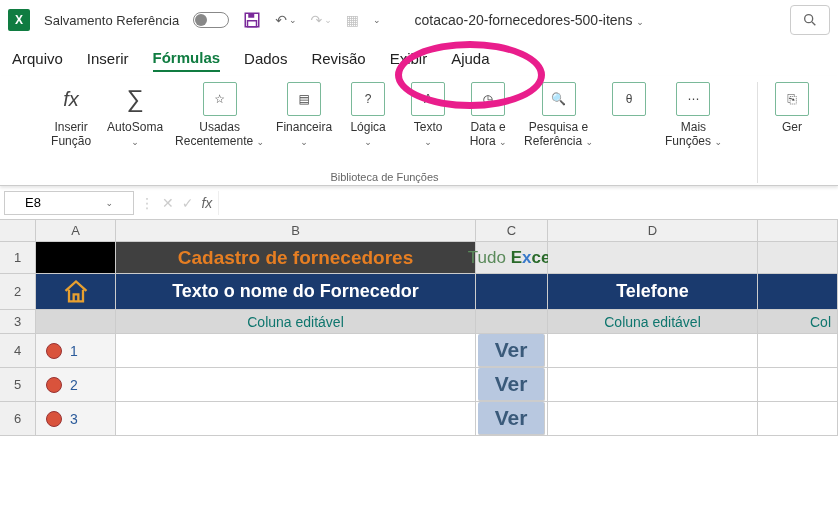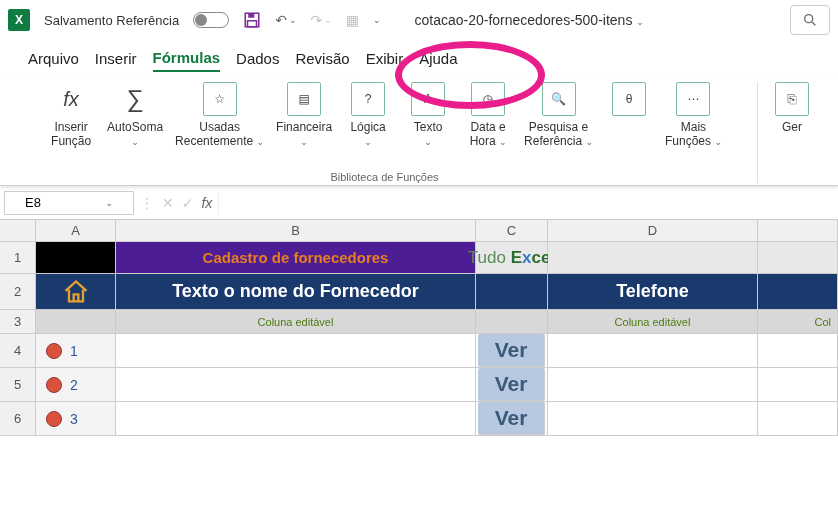--- a/index.html
+++ b/index.html
@@ -8,21 +8,21 @@
 .title-bar { height: 40px; background: #fff; display: flex; align-items: center; padding: 0 8px; gap: 14px; }
 .excel-icon { width: 22px; height: 22px; background:#107c41; position:relative; display:flex;align-items:center;justify-content:center;color:#fff;font-weight:bold;font-size:12px;border-radius:2px; }
 .autosave-text { font-size: 13px; color:#333; }
 .toggle { width: 36px; height: 16px; border:1px solid #888; border-radius: 10px; position: relative; background:#fff; }
 .toggle::after { content:""; width:12px;height:12px;background:#888;border-radius:50%;position:absolute;left:1px;top:1px; }
 .save-icon svg{width:18px;height:18px;}
 .qat-btn { display:flex; align-items:center; gap:2px; color:#666; font-size:14px;}
 .filename { font-size:14px; color:#333; margin-left:20px;}
 .search-box { margin-left:auto; width:40px; height:30px; border:1px solid #ccc; border-radius:4px; display:flex;align-items:center;justify-content:center; }
 
-.menu-bar { height: 36px; display:flex; align-items:center; gap:16px; padding: 0 12px; font-size:15px; color:#222;margin-left:16px;}
+.menu-bar { height: 36px; display:flex; align-items:center; gap:24px; padding: 0 12px; font-size:15px; color:#222;}
 .menu-item { cursor:pointer; position:relative; padding:4px 0;}
 .menu-active { color:#107c41; font-weight:600; border-bottom:2px solid #107c41;}
 
 .highlight-circle { position:absolute; width:150px; height:68px; border: 7px solid #e91e8c; border-radius: 50%; left: 395px; top: 41px; z-index:100; pointer-events:none;}
 
 .ribbon { height:110px; background:#fff; border-bottom:1px solid #ccc; box-shadow: 0 2px 3px rgba(0,0,0,0.1); display:flex; padding: 6px 12px 2px; }
 .ribbon-group { display:flex; flex-direction:column; align-items:center; justify-content:space-between; padding:0 10px; border-right:1px solid #e0e0e0;}
 .ribbon-group:last-child{border-right:none;}
 .ribbon-btns { display:flex; gap:12px; align-items:flex-start;}
 .ribbon-btn { display:flex; flex-direction:column; align-items:center; font-size:12px; color:#333; cursor:pointer; min-width:48px; text-align:center; line-height:1.2;}
@@ -44,33 +44,33 @@
 .col-h{background:#f0f0f0;border-right:1px solid #ccc;border-bottom:1px solid #ccc;display:flex;align-items:center;justify-content:center;font-size:13px;color:#555;}
 .cA{width:80px;} .cB{width:360px;} .cC{width:72px;} .cD{width:210px;} .cE{width:80px;}
 
 .row{display:flex;}
 .row-h{width:36px;background:#f0f0f0;border-right:1px solid #ccc;border-bottom:1px solid #ccc;display:flex;align-items:center;justify-content:center;font-size:13px;color:#555;}
 .cell{border-right:1px solid #ccc;border-bottom:1px solid #ccc;display:flex;align-items:center;padding:0 6px;font-size:14px;}
 
 .r1{height:32px;} .r2{height:36px;} .r3{height:24px;} .rd{height:34px;}
 
 .titleA{background:#000;}
-.titleB{background:#4c1d95;color:#e67e22;font-weight:bold;font-size:15px;justify-content:center;}
+.titleB{background:#404040;color:#e67e22;font-weight:bold;font-size:19px;justify-content:center;}
 .titleC{background:#e8e8e8;justify-content:center;}
 .titleD{background:#e8e8e8;}
 .titleE{background:#e8e8e8;}
 .tudo{font-family:serif;font-size:17px;color:#5a8a5a;}
 .tudo b{color:#2a6a2a;}
 .tudo .x{color:#3a7aca;font-weight:bold;}
 
 .hdr{background:#1a3a6e;color:#fff;font-weight:bold;font-size:18px;justify-content:center;}
 .hdrA{background:#1a3a6e;justify-content:center;}
 .home-ico{width:28px;height:28px;}
 
-.sub{background:#d8d8d8;color:#4d7c0f;font-size:11px;justify-content:center;}
+.sub{background:#d8d8d8;color:#0f766e;font-size:14px;justify-content:center;}
 .subA{background:#d8d8d8;}
 
 .dataA{background:#f4f4f4;gap:8px;padding-left:10px;}
 .bullet{width:16px;height:16px;background:#d9533c;border-radius:50%;border:1px solid #933;}
 .num{color:#2a5a9a;font-size:14px;}
 .dataB{background:#fff;}
 .verBtn{background:#b8c8e0;color:#3a5a7a;font-weight:bold;font-size:21px;justify-content:center;border-radius:2px;margin:2px;}
 .dataD{background:#fff;}
 </style>
 </head>

